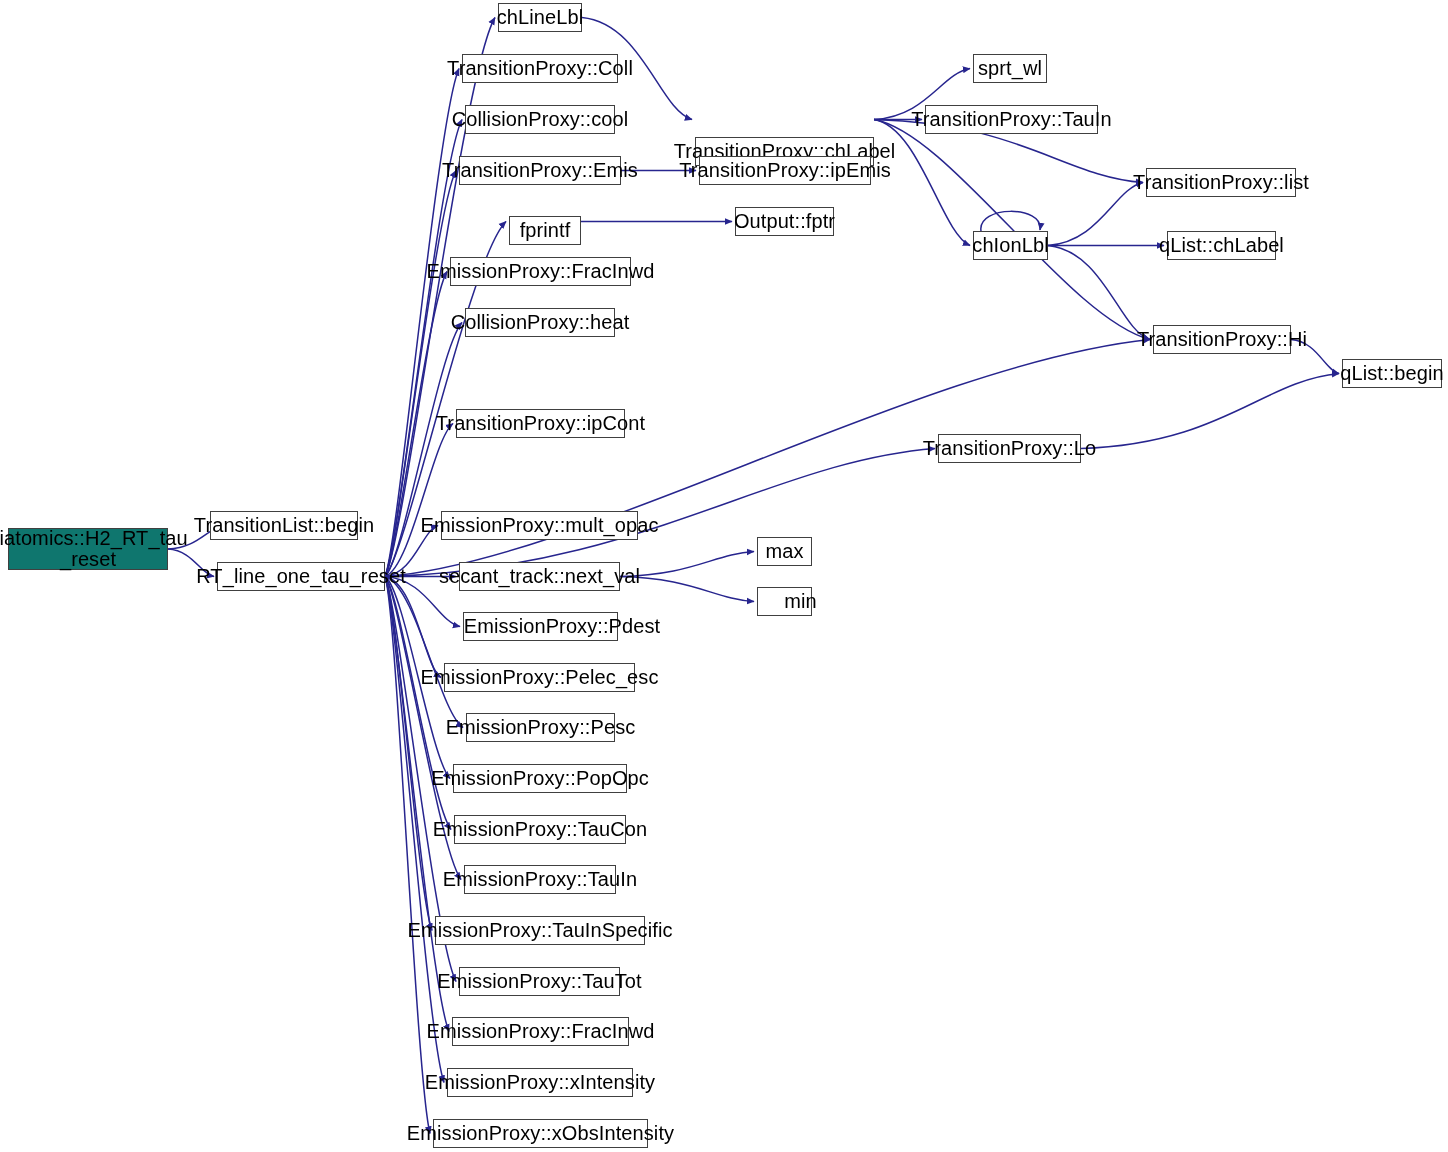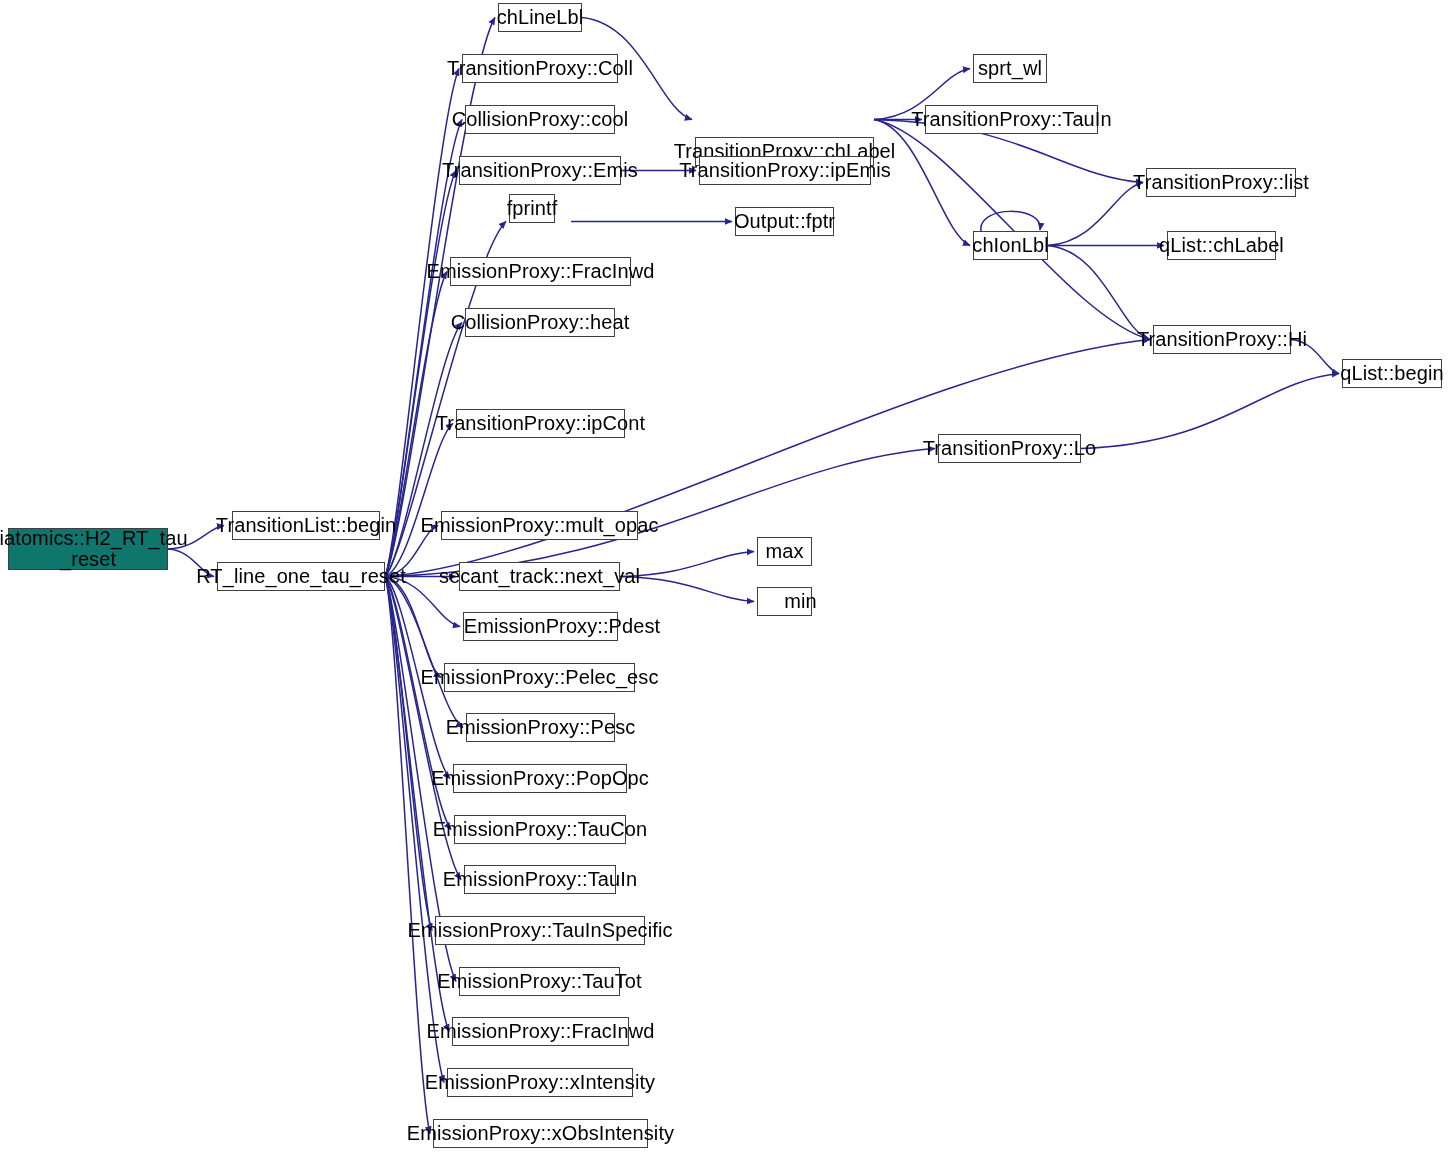--- a/index.html
+++ b/index.html
@@ -98,27 +98,27 @@
         <path d="M 1048 245.5 L 1164 245.5" marker-end="url(#arrow)"></path>
         <path d="M 1048 245.5 C 1104.1 251.14, 1119.4 330.1, 1150 339.5" marker-end="url(#arrow)"></path>
         <path d="M 1291 339.5 C 1317.4 341.54, 1324.6 370.1, 1339 373.5" marker-end="url(#arrow)"></path>
         <path d="M 1081 448.5 C 1222.9 444, 1261.6 381, 1339 373.5" marker-end="url(#arrow)"></path>
       </g>
   </svg>
 
   <div id="node-layer">
       <div class="node root" style="left: 8px; top: 528px; width: 160px; height: 42px;">diatomics::H2_RT_tau
 _reset</div>
-      <div class="node" style="left: 232px; top: 511px; width: 148px; height: 29px;">TransitionList::begin</div>
+      <div class="node" style="left: 210px; top: 511px; width: 148px; height: 29px;">TransitionList::begin</div>
       <div class="node" style="left: 217px; top: 562px; width: 168px; height: 29px;">RT_line_one_tau_reset</div>
       <div class="node" style="left: 498px; top: 3px; width: 84px; height: 29px;">chLineLbl</div>
       <div class="node" style="left: 462px; top: 54px; width: 156px; height: 29px;">TransitionProxy::Coll</div>
       <div class="node" style="left: 465px; top: 105px; width: 150px; height: 29px;">CollisionProxy::cool</div>
       <div class="node" style="left: 459px; top: 156px; width: 162px; height: 29px;">TransitionProxy::Emis</div>
-      <div class="node" style="left: 509px; top: 194px; width: 46px; height: 29px;">fprintf</div>
+      <div class="node" style="left: 509px; top: 216px; width: 72px; height: 29px;">fprintf</div>
       <div class="node" style="left: 450px; top: 257px; width: 181px; height: 29px;">EmissionProxy::FracInwd</div>
       <div class="node" style="left: 465px; top: 308px; width: 150px; height: 29px;">CollisionProxy::heat</div>
       <div class="node" style="left: 456px; top: 409px; width: 169px; height: 29px;">TransitionProxy::ipCont</div>
       <div class="node" style="left: 441px; top: 511px; width: 197px; height: 29px;">EmissionProxy::mult_opac</div>
       <div class="node" style="left: 459px; top: 562px; width: 161px; height: 29px;">secant_track::next_val</div>
       <div class="node" style="left: 463px; top: 612px; width: 155px; height: 29px; padding-left: 43px;">EmissionProxy::Pdest</div>
       <div class="node" style="left: 444px; top: 663px; width: 191px; height: 29px;">EmissionProxy::Pelec_esc</div>
       <div class="node" style="left: 466px; top: 713px; width: 149px; height: 29px;">EmissionProxy::Pesc</div>
       <div class="node" style="left: 453px; top: 764px; width: 174px; height: 29px;">EmissionProxy::PopOpc</div>
       <div class="node" style="left: 454px; top: 815px; width: 172px; height: 29px;">EmissionProxy::TauCon</div>

